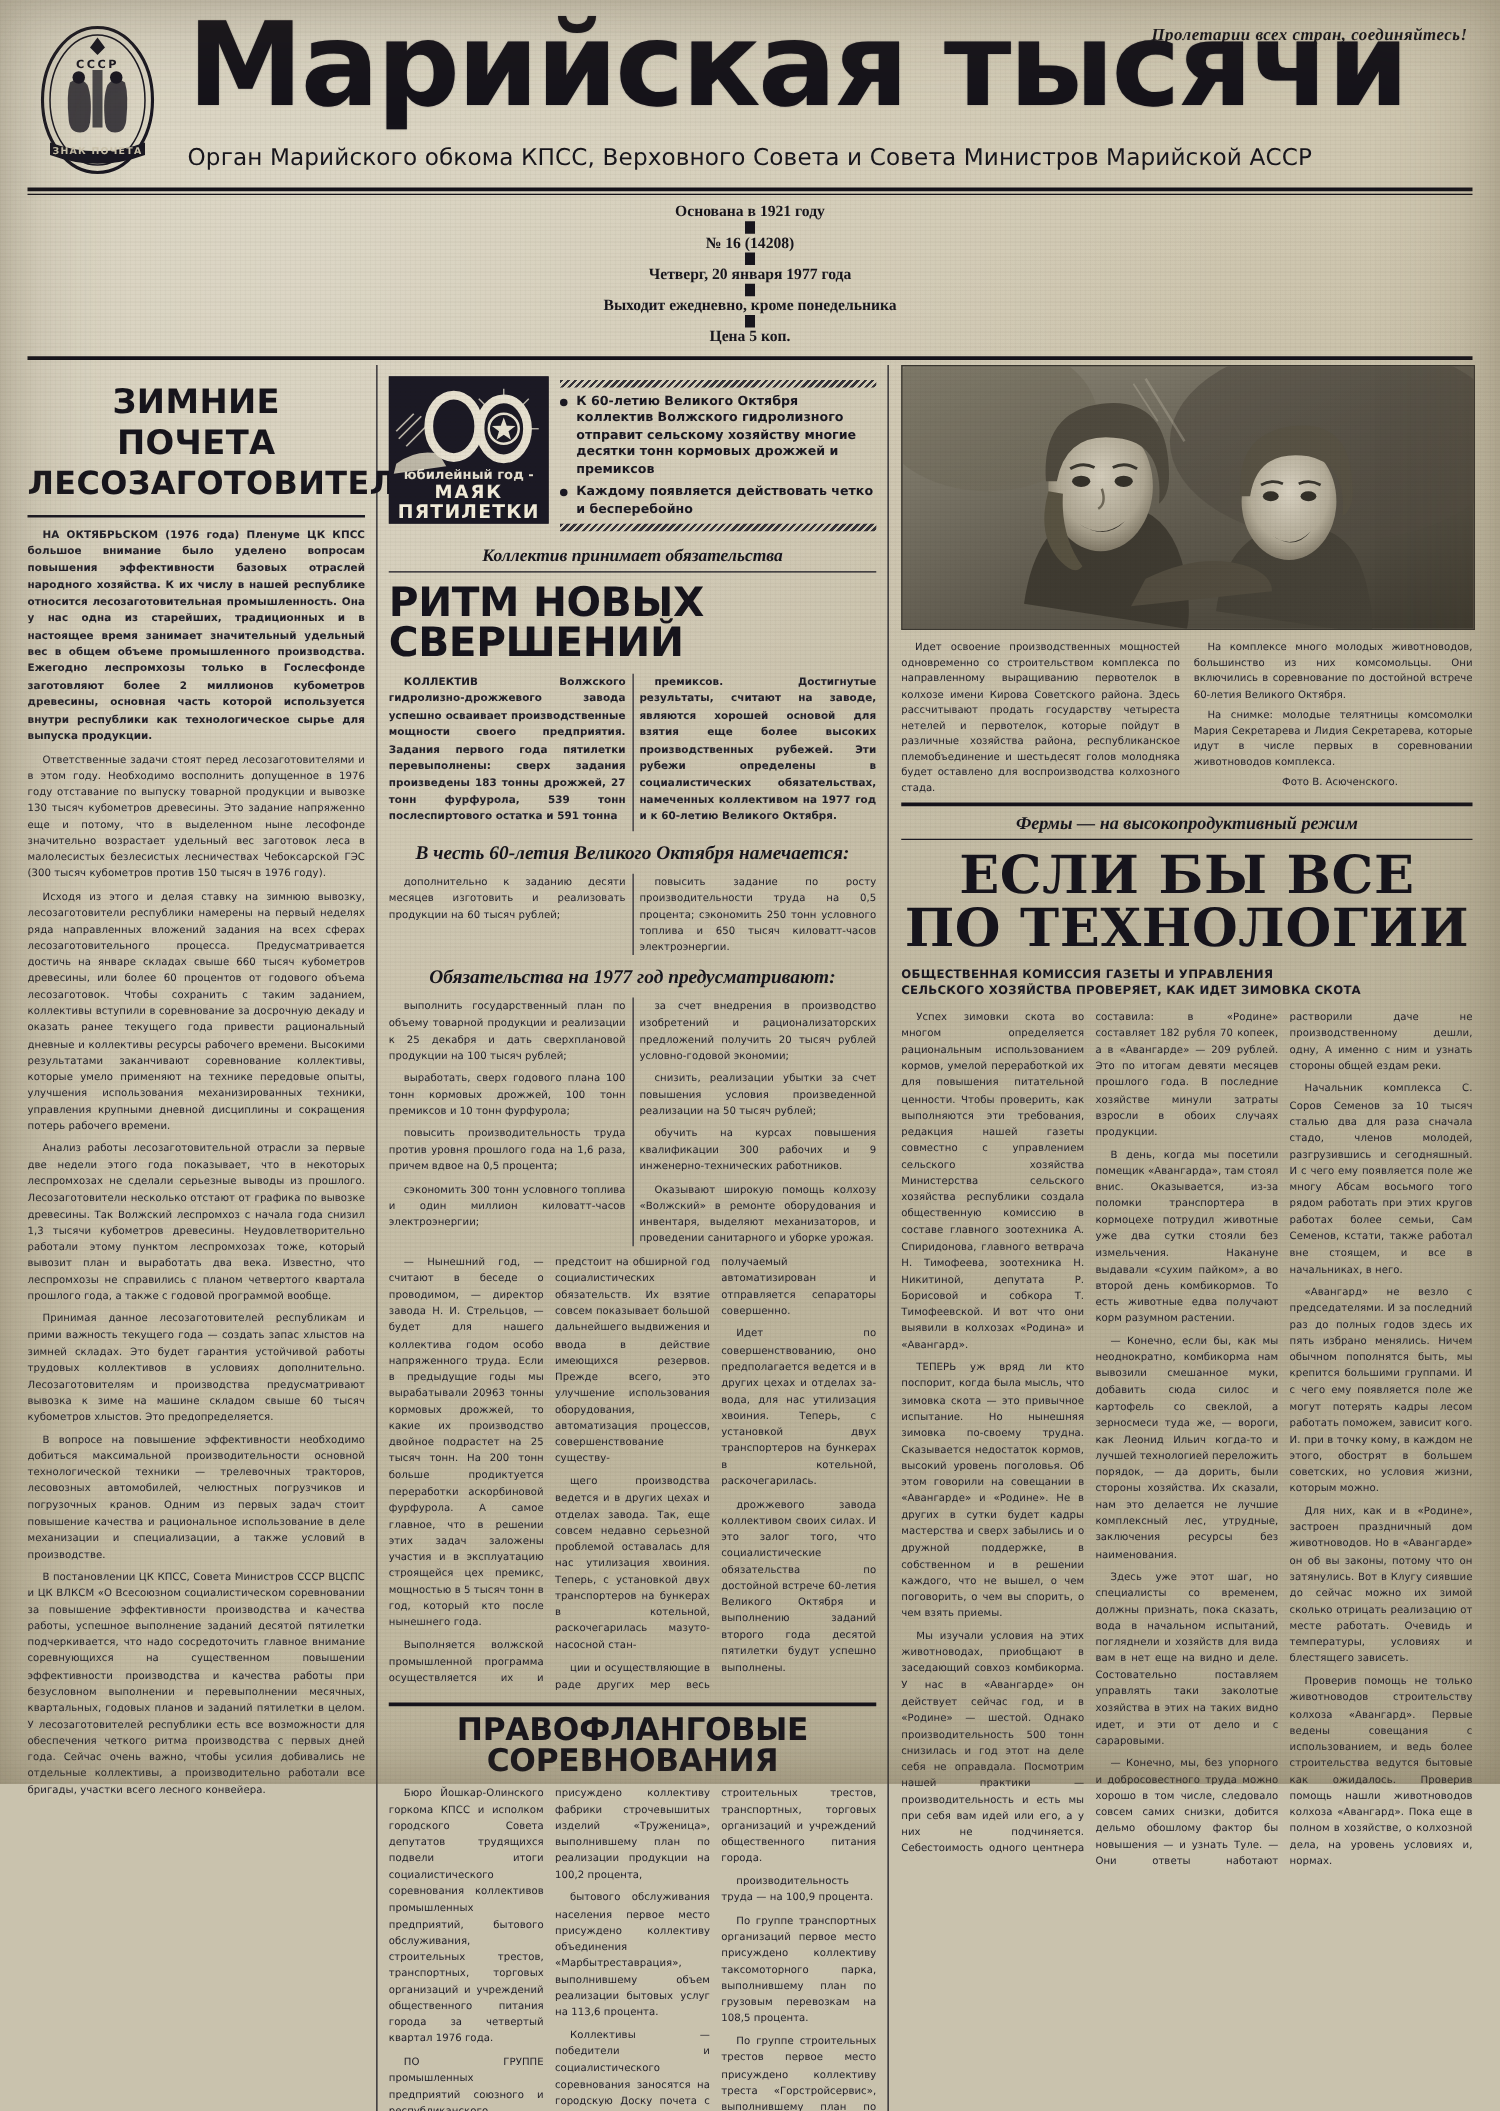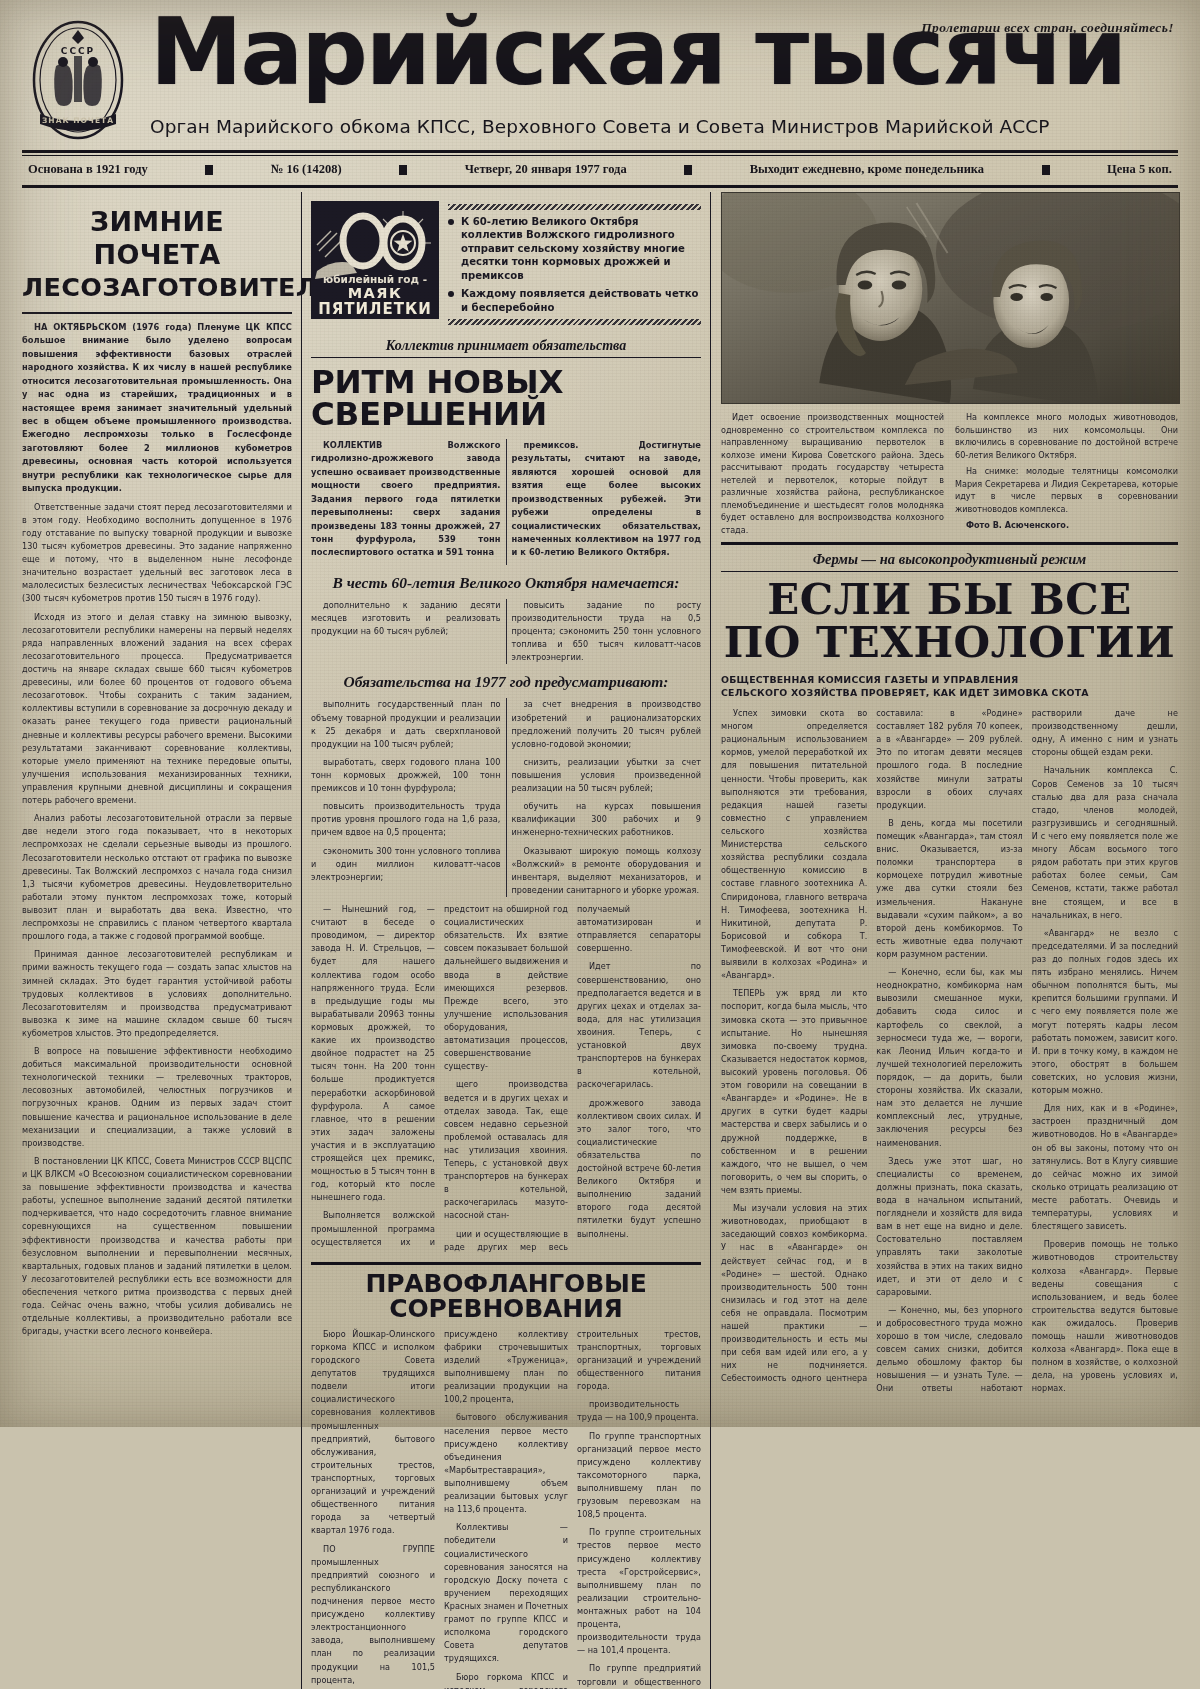--- a/index.html
+++ b/index.html
@@ -56,21 +56,21 @@
     font-family:"DejaVu Sans", sans-serif;
     font-size:18.5px;font-weight:500;color:#17151c;letter-spacing:.1px;
     white-space:nowrap;
   }
   .rule-thick{height:3px;background:#14121a;margin:0 22px;}
   .rule-thin{height:1px;background:#14121a;margin:2px 22px 0 22px;}
   .infobar{
     display:flex;align-items:center;justify-content:space-between;
     margin:0 24px;padding:6px 4px 5px 4px;
     font-family:"Liberation Serif", serif;
-    font-weight:bold;font-size:12.5px;color:#17151c;white-space:nowrap;
+    font-weight:bold;font-size:12.5px;color:#17151c;white-space:nowrap;flex-direction:column;
   }
   .infobar .sq{display:inline-block;width:8px;height:10px;background:#17151c;}
 
   
   .body-wrap{padding:0 22px;box-sizing:border-box;}
   .topgrid{display:flex;gap:0;margin-top:4px;}
   .col-left{width:270px;flex:0 0 270px;padding:0 9px 0 0;}
   .col-mid{width:390px;flex:0 0 390px;padding:0 9px;border-left:1.5px solid #1a1822;border-right:1.5px solid #1a1822;}
   .col-right{flex:1;padding:0 0 0 10px;}
 
@@ -141,21 +141,21 @@
   .photo{
     width:100%;height:210px;position:relative;overflow:hidden;
     background:#6a6458;border:1px solid #3a3730;
   }
   .photo svg{position:absolute;inset:0;width:100%;height:100%;}
   .cap{
     font-family:"DejaVu Sans", sans-serif;
     font-size:8.1px;line-height:1.55;text-align:justify;color:#22202a;
   }
   .cap p{margin:0 0 4px 0;text-indent:11px;}
-  .credit{text-align:left;font-weight:bold;font-style:normal;text-indent:0;}
+  .credit{text-align:center;font-weight:normal;font-style:normal;text-indent:0;}
   .kicker-r{
     font-family:"Liberation Serif", serif;
     font-style:italic;font-weight:bold;font-size:14.5px;text-align:center;
     color:#17151c;margin:6px 0 4px 0;border-bottom:1.5px solid #1a1822;padding-bottom:3px;
   }
   h2.hl-right{
     font-family:"DejaVu Serif", serif;
     font-weight:bold;font-size:42px;line-height:1.02;margin:7px 0 8px 0;
     text-align:center;letter-spacing:.5px;color:#16141c;
   }

